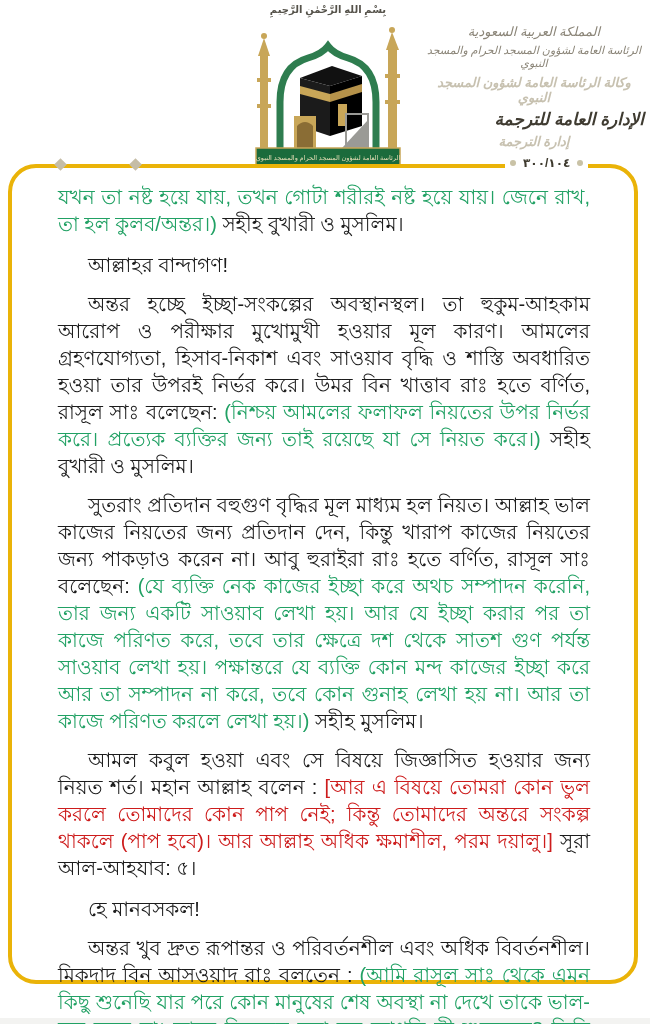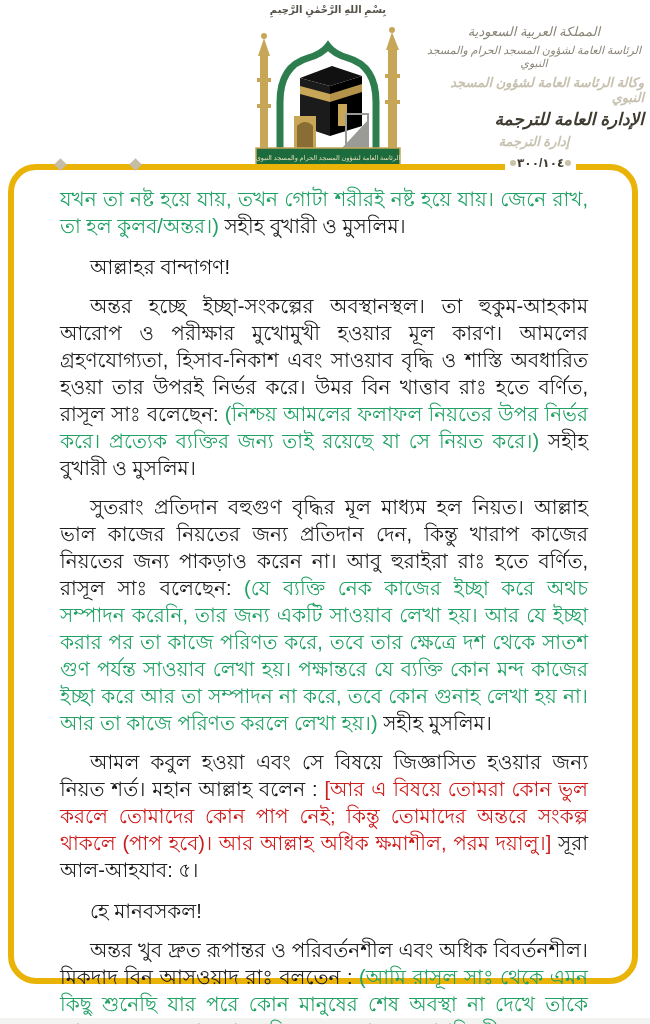--- a/index.html
+++ b/index.html
@@ -13,34 +13,34 @@
   .header-left{position:absolute;left:6px;top:22px;width:222px;text-align:center;color:#5d8671;z-index:2;}
   .hl-line1{font-size:19px;letter-spacing:2px;}
   .hl-line2{font-size:23px;font-weight:bold;margin-top:2px;}
   .hl-line3{font-size:18px;margin-top:4px;}
   .star-pattern{position:absolute;left:0;top:46px;z-index:-1;}
   .header-center{position:absolute;left:238px;top:4px;width:180px;text-align:center;}
   .bismillah{font-size:10px;color:#55524a;margin-bottom:1px;font-weight:bold;}
   .header-right{position:absolute;right:6px;top:24px;width:220px;text-align:center;direction:rtl;font-style:italic;}
   .hr-line1{font-size:13px;color:#8b8578;}
   .hr-line2{font-size:11px;color:#8b8578;margin-top:5px;}
-  .hr-line3{font-size:13px;color:#c7c1b0;margin-top:5px;font-weight:bold;text-align:right;}
+  .hr-line3{font-size:13px;color:#c7c1b0;margin-top:5px;font-weight:bold;}
   .hr-line4{font-size:17px;color:#3f3b31;margin-top:4px;font-weight:bold;text-align:right;}
   .hr-line5{font-size:13px;color:#c7c1b0;margin-top:4px;font-weight:bold;}
   .doc-number-row{
-    position:absolute;top:153px;left:505px;z-index:3;display:flex;align-items:center;gap:1px;
+    position:absolute;top:153px;left:505px;z-index:3;display:flex;align-items:center;gap:7px;
     background:#ffffff;padding:0 5px;height:20px;
   }
   .doc-number{font-size:12px;font-weight:bold;color:#3e3a2e;direction:rtl;}
   .dot{width:6px;height:6px;border-radius:50%;background:#c9c2a6;}
   .border-diamond{position:absolute;width:9px;height:9px;background:#c5bda6;transform:rotate(45deg);z-index:3;}
   
   .content-box{
     position:absolute;left:8px;top:164px;width:630px;height:820px;
-    border:6px solid #eab308;border-radius:28px;background:#ffffff;box-sizing:border-box;z-index:1;
+    border:4px solid #eab308;border-radius:28px;background:#ffffff;box-sizing:border-box;z-index:1;
   }
   .doc-text{
     padding:16px 44px 0 46px;
     font-size:20px;line-height:27px;text-align:justify;color:#1c1c1c;
   }
   .para{margin:0 0 12px 0;}
   .para.indent{text-indent:30px;}
   .para.heading{margin:14px 0 12px 0;text-indent:30px;}
   .seg-black{color:#1c1c1c;}
   .seg-green{color:#21a164;}

